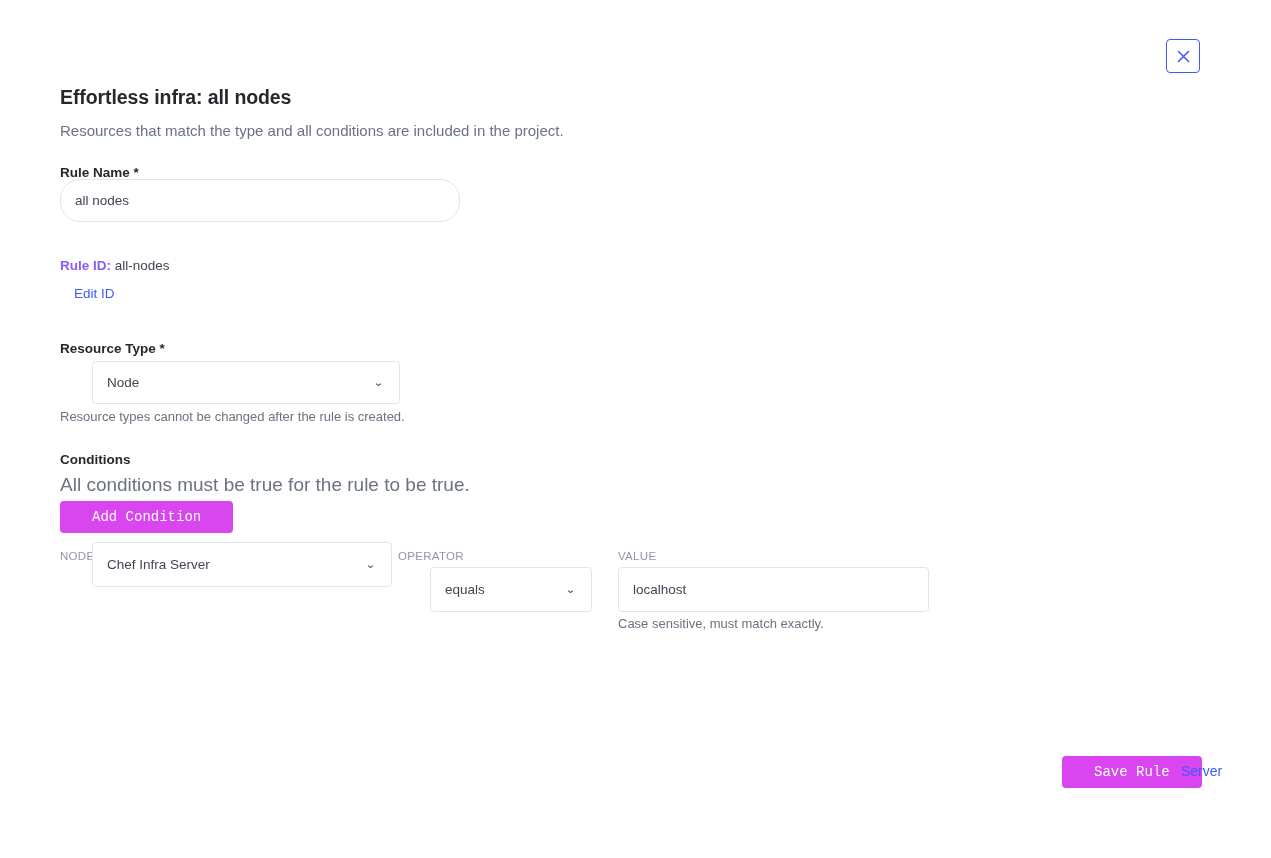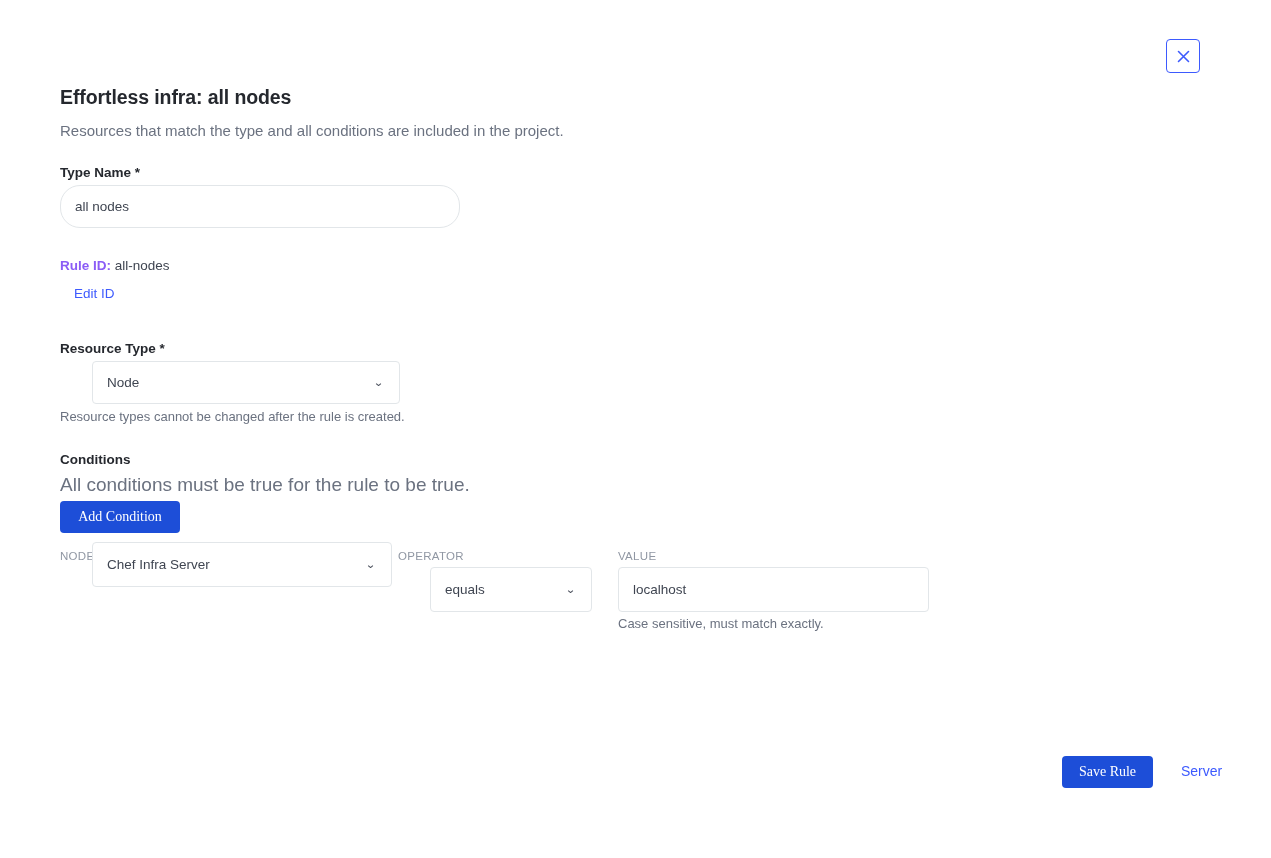--- a/index.html
+++ b/index.html
@@ -101,21 +101,21 @@
     line-height: 1;
     transform: scaleX(1.15);
     display: inline-block;
   }
 
   
   #rule-name-label { position: absolute; left: 0; top: 165px; }
   #rule-name-input {
     position: absolute;
     left: 0;
-    top: 185px;
+    top: 179px;
     width: 400px;
     height: 43px;
     border-radius: 20px;
   }
 
   
   #rule-id-line {
     position: absolute;
     left: 0;
     top: 258px;
@@ -161,28 +161,28 @@
   #conditions-label { position: absolute; left: 0; top: 452px; }
   #conditions-help {
     position: absolute;
     left: 0;
     top: 474px;
     font-size: 19px;
     color: #6b7280;
     white-space: nowrap;
   }
   .btn-primary {
-    background: #1d4ed8;
+    background: #d946ef;
     color: #ffffff;
     border: none;
     border-radius: 4px;
-    font-family: Liberation Serif, serif;
+    font-family: Liberation Mono, monospace;
     font-size: 14px;
     cursor: pointer;
-    padding: 0 16px;
+    padding: 0 32px;
   }
   #add-condition-btn {
     position: absolute;
     left: 0;
     top: 501px;
     height: 32px;
     min-width: 120px;
   }
 
   
@@ -240,21 +240,21 @@
       <path d="M1.5 1.5 L11.5 11.5 M11.5 1.5 L1.5 11.5" stroke="#3d5afe" stroke-width="1.6" stroke-linecap="round"></path>
     </svg>
   </span>
 </button>
 
 <div id="panel">
 
   <div class="page-title">Effortless infra: all nodes</div>
   <div class="page-subtitle">Resources that match the type and all conditions are included in the project.</div>
 
-  <div id="rule-name-label" class="field-label">Type Name *</div>
+  <div id="rule-name-label" class="field-label">Rule Name *</div>
   <input id="rule-name-input" class="txt-input" type="text" value="all nodes" style="">
 
   <div id="rule-id-line">
     <span class="k">Rule ID:</span>
     <span>all-nodes</span>
   </div>
   <button id="edit-id-link" class="link-btn">Edit ID</button>
 
   <div id="res-type-label" class="field-label">Resource Type *</div>
   <div id="res-type-select" class="sel-wrap">

